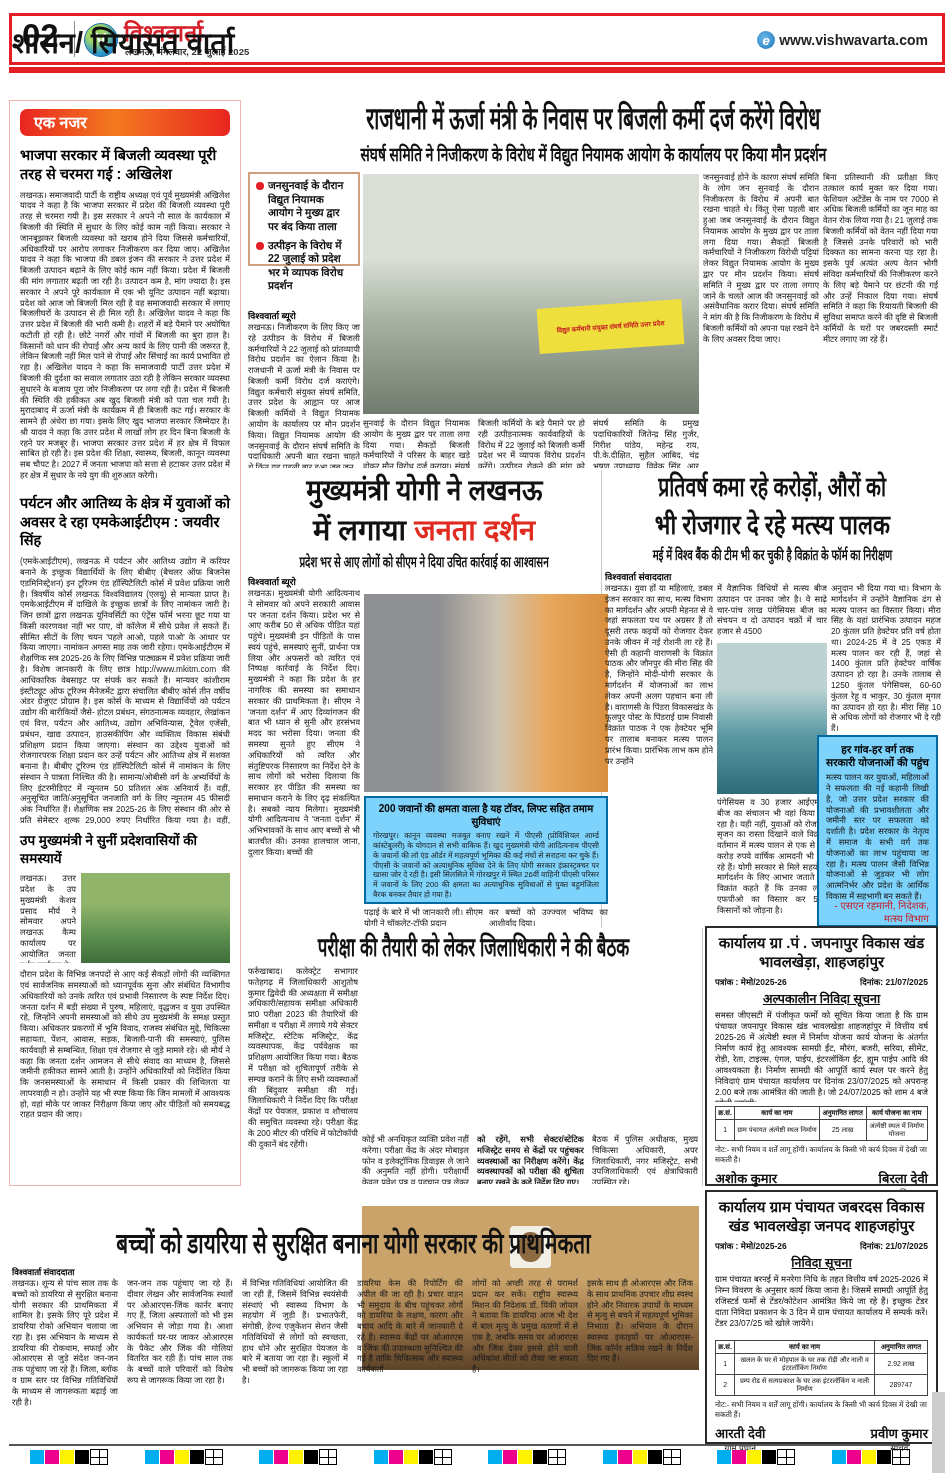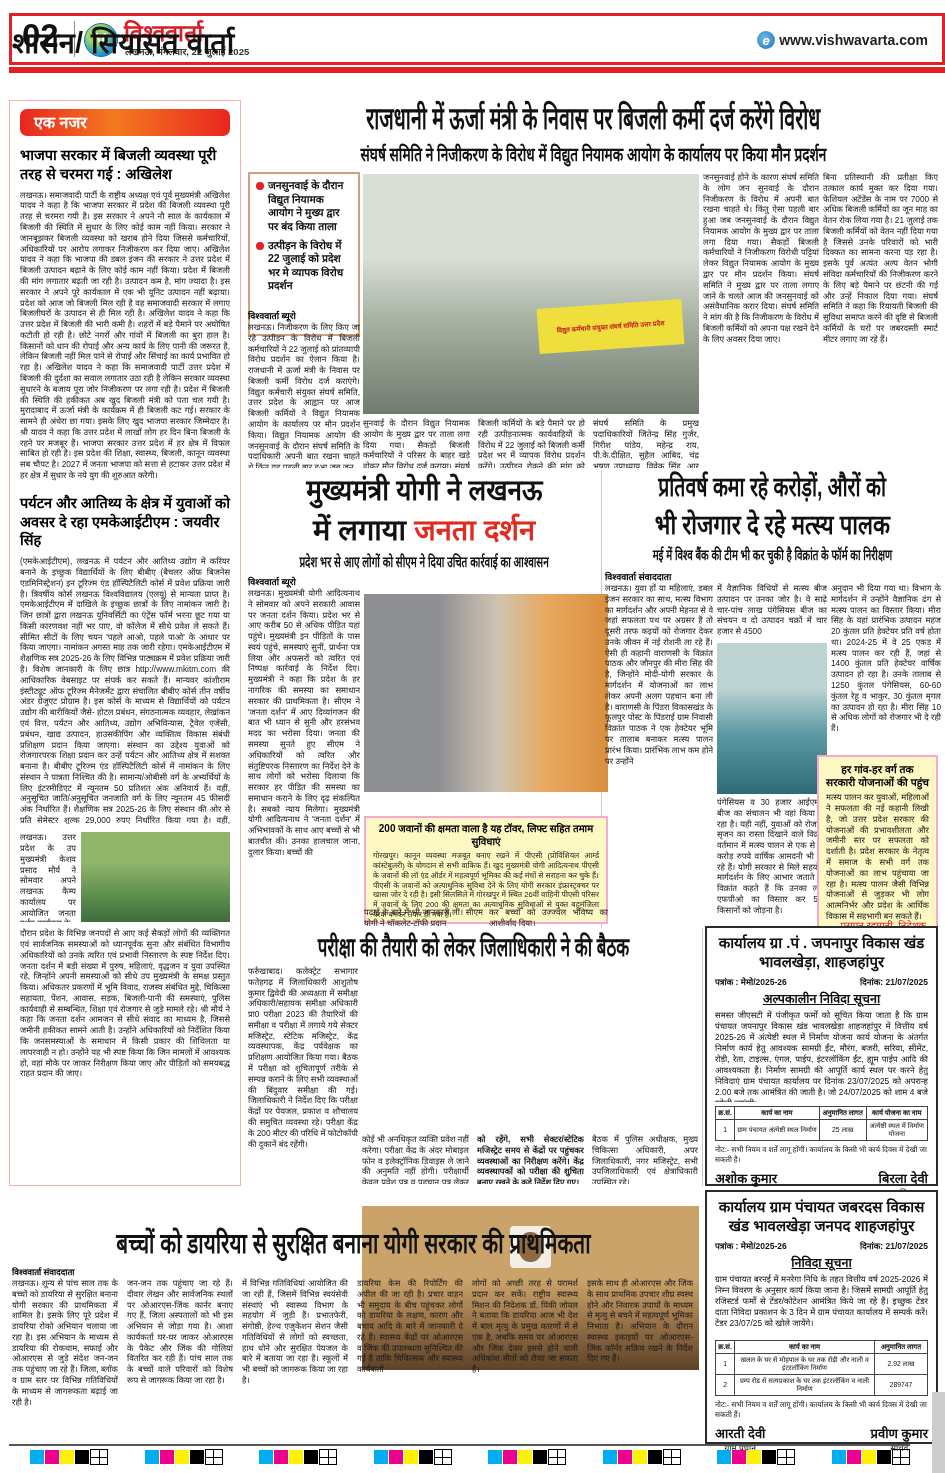--- a/index.html
+++ b/index.html
@@ -31,21 +31,21 @@
         color:#fff;font-weight:700;font-size:16px;line-height:27px;padding-left:14px;margin-bottom:10px;}
   .sh{font-size:14.5px;font-weight:700;line-height:1.3;margin:2px 0 6px 0;color:#000;}
   .srow{display:flex;gap:5px;margin-bottom:6px;}
   .sintro{width:56px;flex:none;}
   .sphoto{flex:1;}
   
   .bbox{border:2px solid #cf9f7f;padding:5px 6px;font-size:10.5px;font-weight:700;line-height:1.3;}
   .bitem{display:flex;gap:4px;margin-bottom:5px;}
   .dot{width:8px;height:8px;border-radius:50%;background:#e31e24;flex:none;margin-top:3px;}
   
-  .redbox{border:2px solid #f9a8d4;background:#fef9c3;margin-top:20px;}
+  .redbox{border:2px solid #0369a1;background:#7dd3fc;}
   .boxT{font-weight:700;text-align:center;line-height:1.25;color:#000;}
   .sig{color:#c61d23;font-weight:400;text-align:right;font-size:10px;line-height:1.25;}
   
   .tender{border:2px solid #2b2b2b;background:#fff;padding:6px 8px;}
   .tT{font-size:15px;font-weight:700;text-align:center;line-height:1.25;}
   .tRef{display:flex;justify-content:space-between;font-size:8.5px;font-weight:700;margin-top:4px;}
   .tH{font-size:12.5px;font-weight:700;text-align:center;text-decoration:underline;margin:3px 0;}
   .tB{font-size:8.4px;line-height:1.32;text-align:justify;}
   table.tt{width:100%;border-collapse:collapse;margin-top:4px;}
   table.tt th,table.tt td{border:1px solid #444;font-size:6.8px;padding:2px 1px;text-align:center;line-height:1.2;}
@@ -99,34 +99,35 @@
     </div>
   </div>
   <div class="abs" id="hdr-bar"></div>
 
   <div class="abs" id="side">
     <div class="band">एक नजर</div>
     <div class="sh">भाजपा सरकार में बिजली व्यवस्था पूरी तरह से चरमरा गई : अखिलेश</div>
     <div class="jtxt" style="height:296px;margin-bottom:8px;">लखनऊ। समाजवादी पार्टी के राष्ट्रीय अध्यक्ष एवं पूर्व मुख्यमंत्री अखिलेश यादव ने कहा है कि भाजपा सरकार में प्रदेश की बिजली व्यवस्था पूरी तरह से चरमरा गयी है। इस सरकार ने अपने नौ साल के कार्यकाल में बिजली की स्थिति में सुधार के लिए कोई काम नहीं किया। सरकार ने जानबूझकर बिजली व्यवस्था को खराब होने दिया जिससे कर्मचारियों, अधिकारियों पर आरोप लगाकर निजीकरण कर दिया जाए। अखिलेश यादव ने कहा कि भाजपा की डबल इंजन की सरकार ने उत्तर प्रदेश में बिजली उत्पादन बढ़ाने के लिए कोई काम नहीं किया। प्रदेश में बिजली की मांग लगातार बढ़ती जा रही है। उत्पादन कम है, मांग ज्यादा है। इस सरकार ने अपने पूरे कार्यकाल में एक भी यूनिट उत्पादन नहीं बढ़ाया। प्रदेश को आज जो बिजली मिल रही है वह समाजवादी सरकार में लगाए बिजलीघरों के उत्पादन से ही मिल रही है। अखिलेश यादव ने कहा कि उत्तर प्रदेश में बिजली की भारी कमी है। शहरों में बड़े पैमाने पर अघोषित कटौती हो रही है। छोटे नगरों और गांवों में बिजली का बुरा हाल है। किसानों को धान की रोपाई और अन्य कार्य के लिए पानी की जरूरत है, लेकिन बिजली नहीं मिल पाने से रोपाई और सिंचाई का कार्य प्रभावित हो रहा है। अखिलेश यादव ने कहा कि समाजवादी पार्टी उत्तर प्रदेश में बिजली की दुर्दशा का सवाल लगातार उठा रही है लेकिन सरकार व्यवस्था सुधारने के बजाय पूरा जोर निजीकरण पर लगा रही है। प्रदेश में बिजली की स्थिति की हकीकत अब खुद बिजली मंत्री को पता चल गयी है। मुरादाबाद में ऊर्जा मंत्री के कार्यक्रम में ही बिजली कट गई। सरकार के सामने ही अंधेरा छा गया। इसके लिए खुद भाजपा सरकार जिम्मेदार है। श्री यादव ने कहा कि उत्तर प्रदेश में लाखों लोग हर दिन बिना बिजली के रहने पर मजबूर हैं। भाजपा सरकार उत्तर प्रदेश में हर क्षेत्र में विफल साबित हो रही है। इस प्रदेश की शिक्षा, स्वास्थ्य, बिजली, कानून व्यवस्था सब चौपट है। 2027 में जनता भाजपा को सत्ता से हटाकर उत्तर प्रदेश में हर क्षेत्र में सुधार के नये युग की शुरुआत करेगी।</div>
     <div class="sh">पर्यटन और आतिथ्य के क्षेत्र में युवाओं को अवसर दे रहा एमकेआईटीएम : जयवीर सिंह</div>
     <div class="jtxt" style="height:268px;margin-bottom:8px;">(एमकेआईटीएम), लखनऊ में पर्यटन और आतिथ्य उद्योग में करियर बनाने के इच्छुक विद्यार्थियों के लिए बीबीए (बैचलर ऑफ बिजनेस एडमिनिस्ट्रेशन) इन टूरिज्म एंड हॉस्पिटैलिटी कोर्स में प्रवेश प्रक्रिया जारी है। त्रिवर्षीय कोर्स लखनऊ विश्वविद्यालय (एलयू) से मान्यता प्राप्त है। एमकेआईटीएम में दाखिले के इच्छुक छात्रों के लिए नामांकन जारी है। जिन छात्रों द्वारा लखनऊ यूनिवर्सिटी का एंट्रेंस फॉर्म भरना छूट गया या किसी कारणवश नहीं भर पाए, वो कॉलेज में सीधे प्रवेश ले सकते हैं। सीमित सीटों के लिए चयन 'पहले आओ, पहले पाओ' के आधार पर किया जाएगा। नामांकन अगस्त माह तक जारी रहेगा। एमकेआईटीएम में शैक्षणिक सत्र 2025-26 के लिए विभिन्न पाठ्यक्रम में प्रवेश प्रक्रिया जारी है। विशेष जानकारी के लिए छात्र http://www.mkitm.com की आधिकारिक वेबसाइट पर संपर्क कर सकते हैं। मान्यवर कांशीराम इंस्टीट्यूट ऑफ टूरिज्म मैनेजमेंट द्वारा संचालित बीबीए कोर्स तीन वर्षीय अंडर ग्रेजुएट प्रोग्राम है। इस कोर्स के माध्यम से विद्यार्थियों को पर्यटन उद्योग की बारीकियों जैसे- होटल प्रबंधन, संगठनात्मक व्यवहार, लेखांकन एवं वित्त, पर्यटन और आतिथ्य, उद्योग अभिविन्यास, ट्रैवेल एजेंसी, प्रबंधन, खाद्य उत्पादन, हाउसकीपिंग और व्यक्तित्व विकास संबंधी प्रशिक्षण प्रदान किया जाएगा। संस्थान का उद्देश्य युवाओं को रोजगारपरक शिक्षा प्रदान कर उन्हें पर्यटन और आतिथ्य क्षेत्र में सशक्त बनाना है। बीबीए टूरिज्म एंड हॉस्पिटैलिटी कोर्स में नामांकन के लिए संस्थान ने पात्रता निश्चित की है। सामान्य/ओबीसी वर्ग के अभ्यर्थियों के लिए इंटरमीडिएट में न्यूनतम 50 प्रतिशत अंक अनिवार्य हैं। वहीं, अनुसूचित जाति/अनुसूचित जनजाति वर्ग के लिए न्यूनतम 45 फीसदी अंक निर्धारित हैं। शैक्षणिक सत्र 2025-26 के लिए संस्थान की ओर से प्रति सेमेस्टर शुल्क 29,000 रुपए निर्धारित किया गया है। वहीं, पंजीकरण शुल्क मात्र 500 रुपए सुनिश्चित किया गया है। एमकेआईटीएम द्वारा छात्रों के लिए परिसर में वातानुकूलित आवासीय सुविधाएं उपलब्ध हैं। इस हॉस्टल में सुरक्षा, मेस सहित अन्य आवश्यक सुविधाएं उपलब्ध हैं, जिससे छात्रों को एक आरामदायक और सुरक्षित वातावरण मिलता है। उत्तर प्रदेश के पर्यटन एवं संस्कृति मंत्री जयवीर सिंह ने बताया कि मान्यवर कांशीराम इंस्टीट्यूट ऑफ टूरिज्म मैनेजमेंट की गिनती देश के प्रतिष्ठित पर्यटन प्रबंधन संस्थानों में होती है। संस्थान ने अपनी स्थापना के बाद से ही पर्यटन प्रबंधन के क्षेत्र में अग्रणी भूमिका को सिद्ध किया है। यह न केवल उच्च गुणवत्ता शिक्षा प्रदान कर रहा है, बल्कि उद्योग जगत को परामर्श सेवाएं देकर भी महत्वपूर्ण योगदान दे रहा है। पर्यटन क्षेत्र में कौशल विकास और व्यावसायिक प्रशिक्षण को बढ़ावा देने के उद्देश्य से संस्थान निरंतर नवाचार की दिशा में कार्य कर रहा है।</div>
+    <div class="sh" style="font-size:13.5px;">उप मुख्यमंत्री ने सुनीं प्रदेशवासियों की समस्यायें</div>
     <div class="srow">
       <div class="sintro jtxt" style="height:90px;">लखनऊ। उत्तर प्रदेश के उप मुख्यमंत्री केशव प्रसाद मौर्य ने सोमवार अपने लखनऊ कैम्प कार्यालय पर आयोजित जनता दर्शन कार्यक्रम के</div>
       <div class="sphoto photo p-green" style="height:90px;"></div>
     </div>
     <div class="jtxt" style="height:150px;">दौरान प्रदेश के विभिन्न जनपदों से आए कई सैकड़ों लोगों की व्यक्तिगत एवं सार्वजनिक समस्याओं को ध्यानपूर्वक सुना और संबंधित विभागीय अधिकारियों को उनके त्वरित एवं प्रभावी निस्तारण के स्पष्ट निर्देश दिए। जनता दर्शन में बड़ी संख्या में पुरुष, महिलाएं, वृद्धजन व युवा उपस्थित रहे, जिन्होंने अपनी समस्याओं को सीधे उप मुख्यमंत्री के समक्ष प्रस्तुत किया। अधिकतर प्रकरणों में भूमि विवाद, राजस्व संबंधित मुद्दे, चिकित्सा सहायता, पेंशन, आवास, सड़क, बिजली-पानी की समस्याएं, पुलिस कार्यवाही से सम्बन्धित, शिक्षा एवं रोजगार से जुड़े मामले रहे। श्री मौर्य ने कहा कि जनता दर्शन आमजन से सीधे संवाद का माध्यम है, जिससे जमीनी हकीकत सामने आती है। उन्होंने अधिकारियों को निर्देशित किया कि जनसमस्याओं के समाधान में किसी प्रकार की शिथिलता या लापरवाही न हो। उन्होंने यह भी स्पष्ट किया कि जिन मामलों में आवश्यक हो, वहां मौके पर जाकर निरीक्षण किया जाए और पीड़ितों को समयबद्ध राहत प्रदान की जाए।</div>
   </div>
 
   <div class="abs fit" style="left:248px;top:95px;width:690px;height:44px;">
     <span style="font-size:31px;transform:scale(0.63,1);">राजधानी में ऊर्जा मंत्री के निवास पर बिजली कर्मी दर्ज करेंगे विरोध</span>
   </div>
   <div class="abs fit" style="left:248px;top:141px;width:690px;height:26px;">
     <span style="font-size:19px;transform:scale(0.72,1);">संघर्ष समिति ने निजीकरण के विरोध में विद्युत नियामक आयोग के कार्यालय पर किया मौन प्रदर्शन</span>
   </div>
-  <div class="abs bbox" style="left:248px;top:172px;width:112px;height:164px;">
+  <div class="abs bbox" style="left:248px;top:172px;width:112px;height:94px;">
     <div class="bitem">
         <span class="dot"></span>
         <span>जनसुनवाई के दौरान विद्युत नियामक आयोग ने मुख्य द्वार पर बंद किया ताला</span>
       </div>
     <div class="bitem">
         <span class="dot"></span>
         <span>उत्पीड़न के विरोध में 22 जुलाई को प्रदेश भर मे व्यापक विरोध प्रदर्शन</span>
       </div>
   </div>
   <div class="abs byl" style="left:248px;top:309px;width:112px;">विश्ववार्ता ब्यूरो</div>

